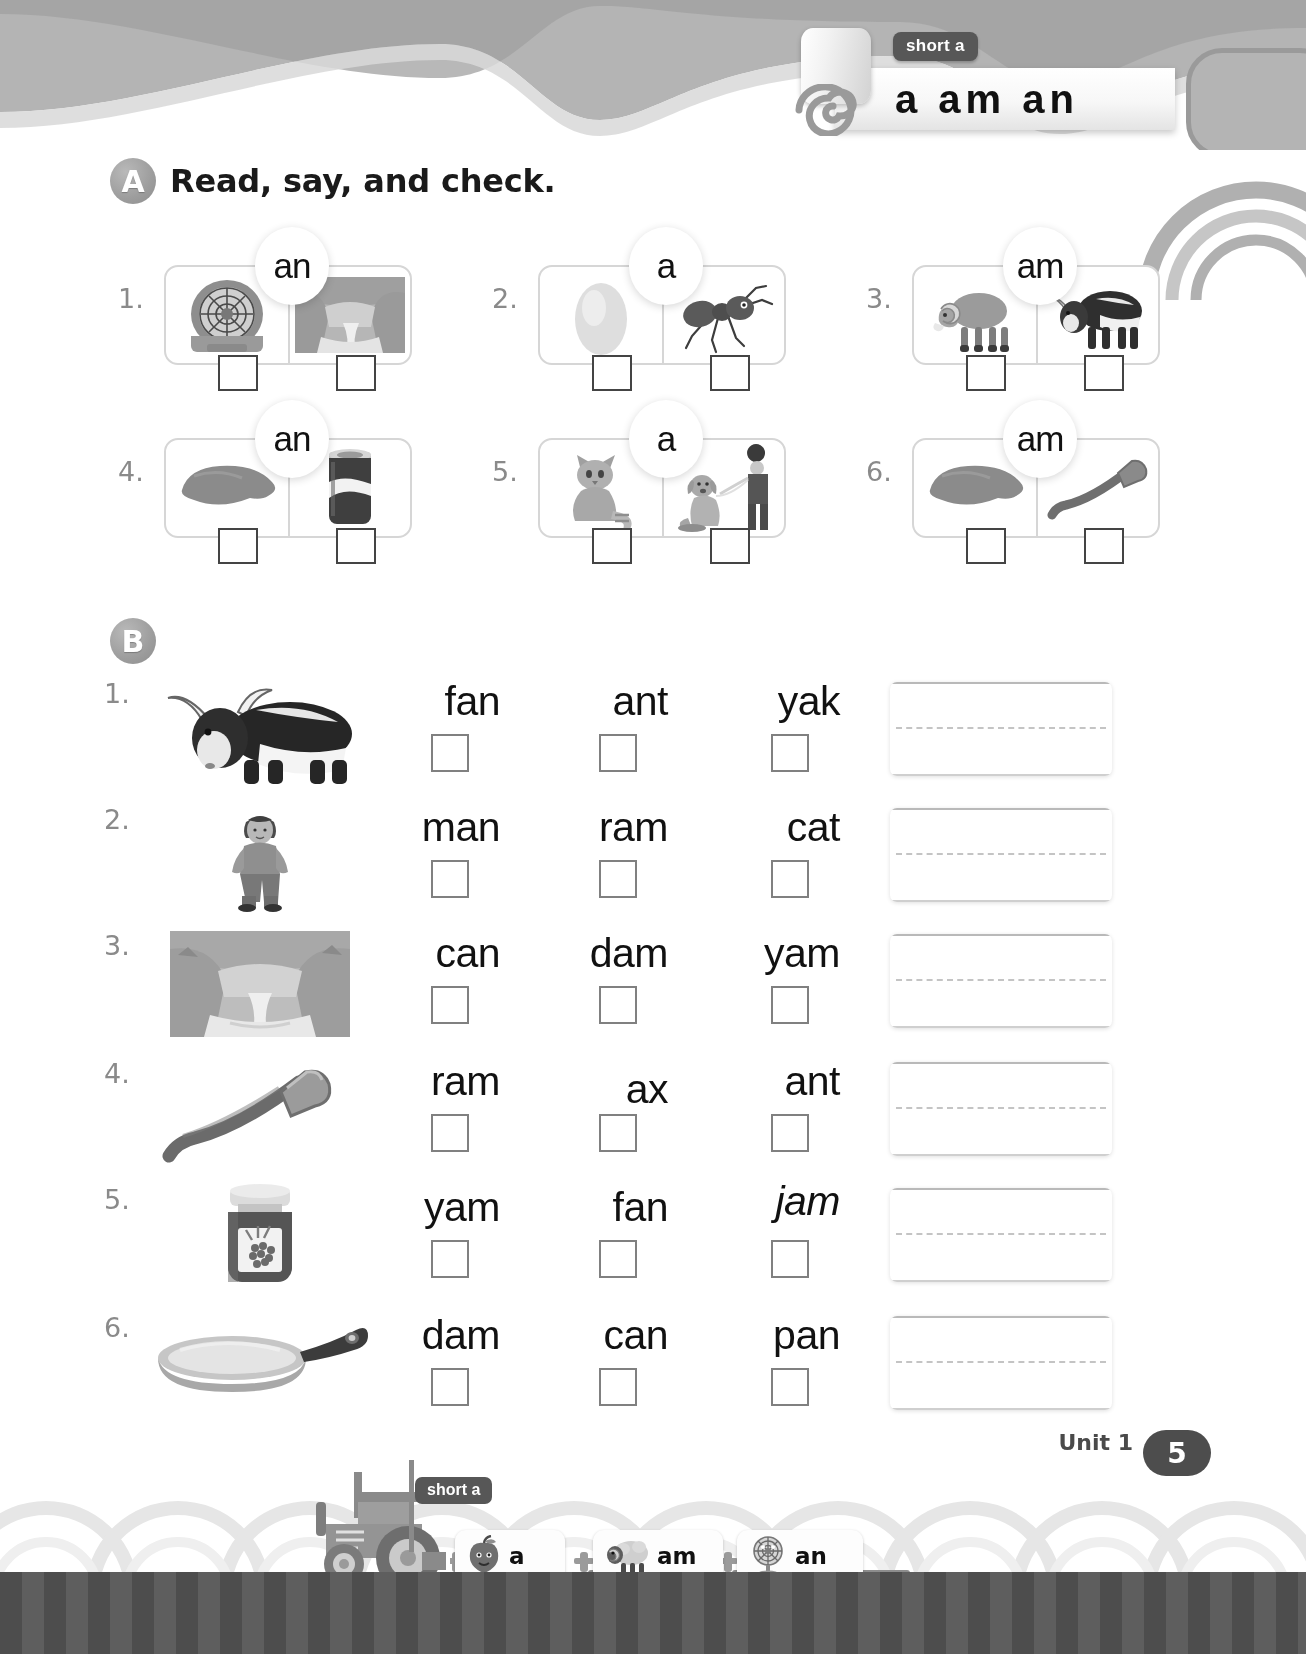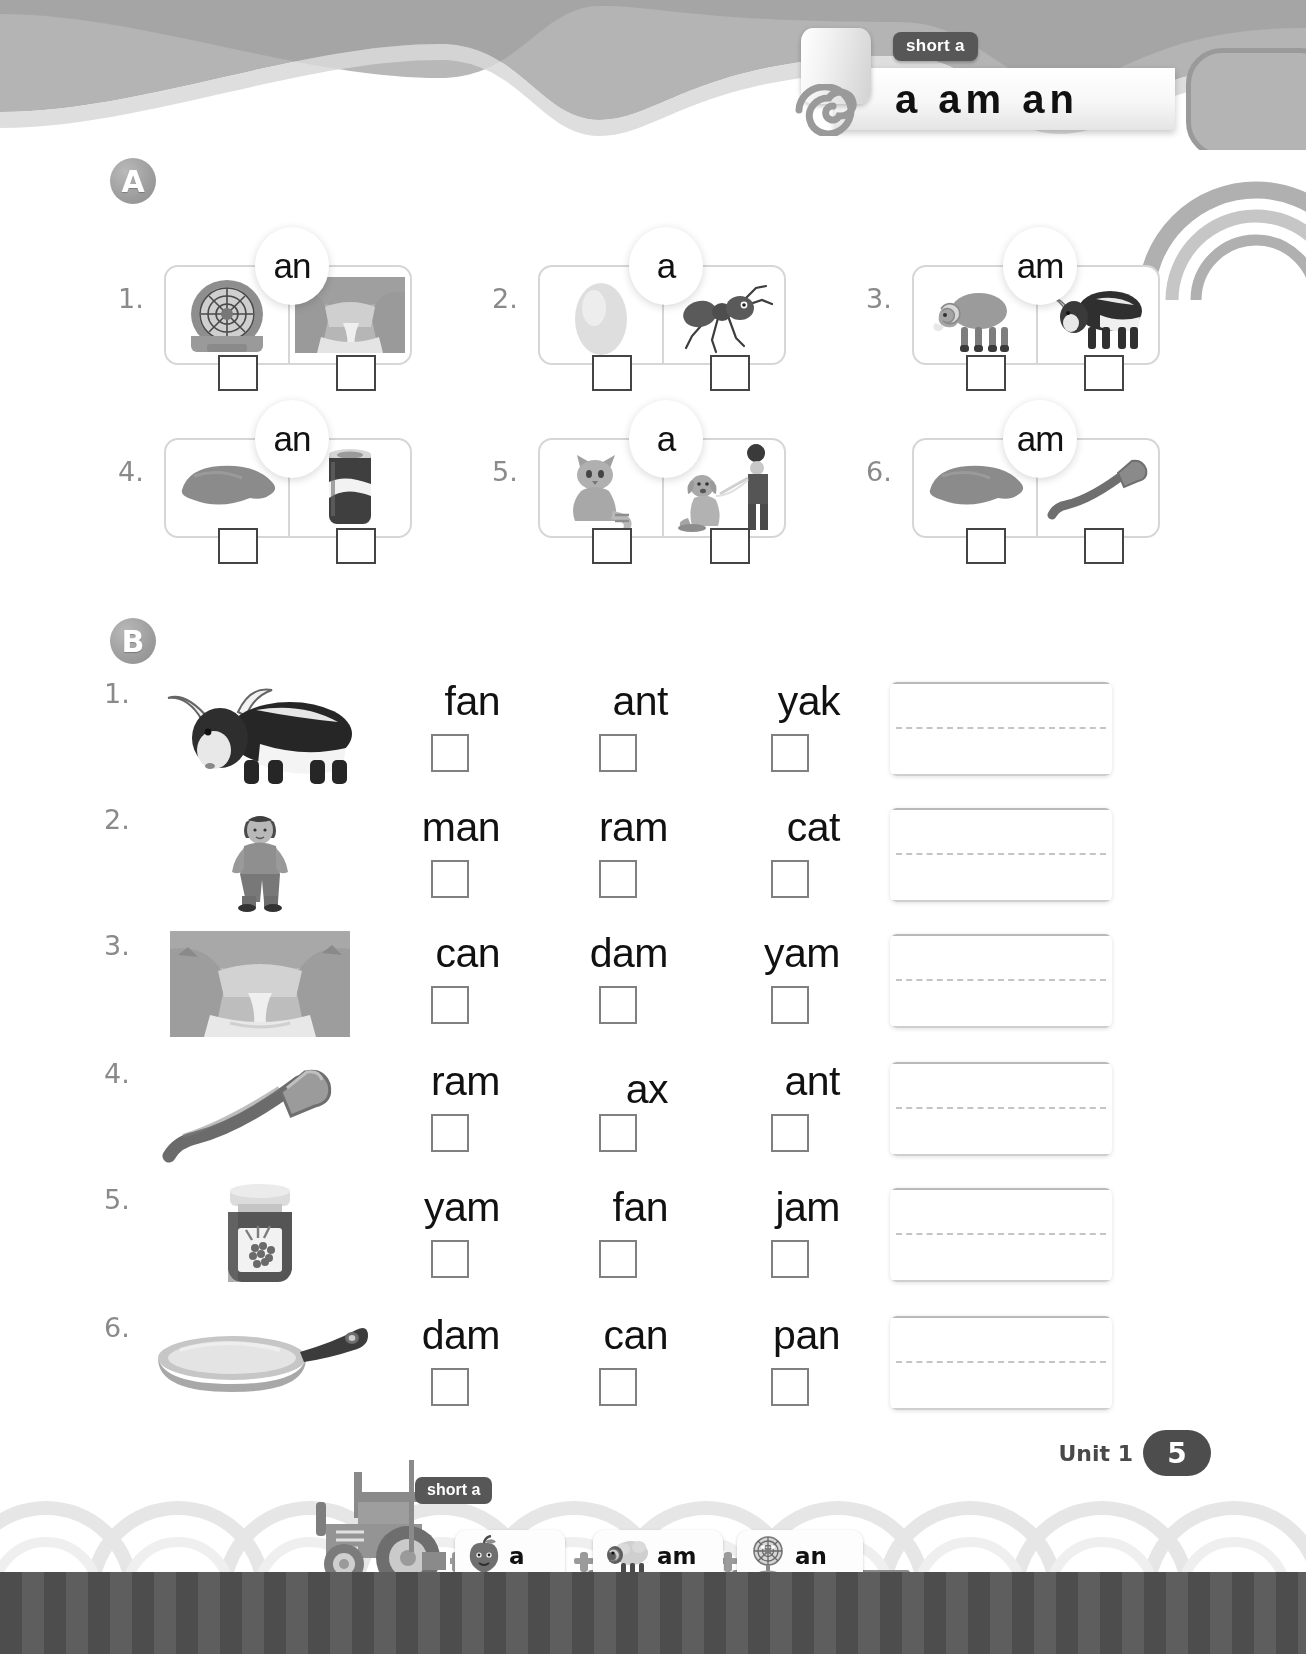--- a/index.html
+++ b/index.html
@@ -78,21 +78,21 @@
   .footer { position: absolute; left: 0; bottom: 0; width: 1306px; height: 230px; overflow: hidden; }
   .foot-arcs { position: absolute; left: 0; bottom: 60px; width: 1306px; height: 120px; }
   .foot-stripes { position: absolute; left: 0; bottom: 0; width: 1306px; height: 82px;
     background: repeating-linear-gradient(90deg,#4d4d4d 0 22px,#5e5e5e 22px 44px); }
   .flag-chip { position: absolute; left: 415px; bottom: 150px; background: #575757; color: #fff;
     font-size: 16px; font-weight: 700; padding: 4px 12px 5px; border-radius: 7px; }
   .cart-card { position: absolute; bottom: 72px; height: 52px; background: #fdfdfd;
     border-radius: 11px; display: flex; align-items: center; gap: 4px; padding: 0 8px;
     box-shadow: 0 1px 3px rgba(0,0,0,.22); }
   .cart-label { font-size: 23px; font-weight: 700; color: #111; font-family: "DejaVu Sans", sans-serif; }
-  .unit-badge { position: absolute; right: 95px; bottom: 178px; display: flex; align-items: center; }
+  .unit-badge { position: absolute; right: 95px; bottom: 178px; display: flex; align-items: flex-start; }
   .unit-text { font-size: 22px; font-weight: 700; color: #4a4a4a;
     font-family: "DejaVu Sans", sans-serif; text-shadow: 0 0 3px #fff, 0 0 5px #fff; }
   .page-pill { margin-left: 10px; background: #4d4d4d; color: #fff; font-size: 28px; font-weight: 700;
     width: 68px; height: 46px; border-radius: 23px; display: flex; align-items: center;
     justify-content: center; font-family: "DejaVu Sans", sans-serif; }
 </style>
 </head>
 <body>
 
 <div id="page">
@@ -118,20 +118,21 @@
   <div class="scroll-roll">
     <div class="roll-body"></div>
     <svg class="roll-spiral" width="84" height="52" viewBox="0 0 84 52">
       <path d="M4,26 A26,24 0 1 1 42,48 A19,18 0 1 1 34,14 A13,12 0 1 1 44,32 A7,7 0 1 1 38,22" fill="none" stroke="#9a9a9a" stroke-width="7" stroke-linecap="round"></path>
     </svg>
   </div>
   <div class="short-a-chip">short a</div>
 
   <div class="sec-head" style="left:110px; top:158px;">
     <div class="sec-badge">A</div>
+    <div class="sec-title">Read, say, and check.</div>
   </div>
 
   <div class="aitem" style="left:118px; top:255px;">
     <div class="aitem-num" style="left:0; top:28px;">1.</div>
     <div class="apair" style="left:46px; top:10px;">
       <div class="acell">
         <svg width="104" height="82" viewBox="0 0 104 82">
           <ellipse cx="52" cy="40" rx="36" ry="34" fill="#8e8e8e"></ellipse>
           <ellipse cx="52" cy="40" rx="28" ry="27" fill="#cfcfcf"></ellipse>
           <g stroke="#4a4a4a" stroke-width="1.6" fill="none">
@@ -473,21 +474,21 @@
           <circle cx="57" cy="82" r="4"></circle>
             <circle cx="65" cy="80" r="4"></circle>
         </g>
         <path d="M52,58 l-6,-10 M58,56 l0,-12 M64,56 l6,-12" stroke="#7d7d7d" stroke-width="2.4" fill="none"></path>
       </svg>
     </div>
     <div class="bword" style="left:400px; top:6px; width:100px;">yam</div>
     <div class="bbox" style="left:431px; top:62px;"></div>
     <div class="bword" style="left:568px; top:6px; width:100px;">fan</div>
     <div class="bbox" style="left:599px; top:62px;"></div>
-    <div class="bword" style="left:740px; top:6px; width:100px;">jam</div>
+    <div class="bword" style="left:740px; top:0; width:100px;font-style:italic;">jam</div>
     <div class="bbox" style="left:771px; top:62px;"></div>
     <div class="wline" style="left:890px; top:10px;">
       <div class="solid-t"></div>
       <div class="dash-m"></div>
       <div class="solid-b"></div>
     </div>
   </div>
 
   <div class="brow" style="top:1306px;">
     <div class="bnum" style="left:104px; top:6px;">6.</div>

